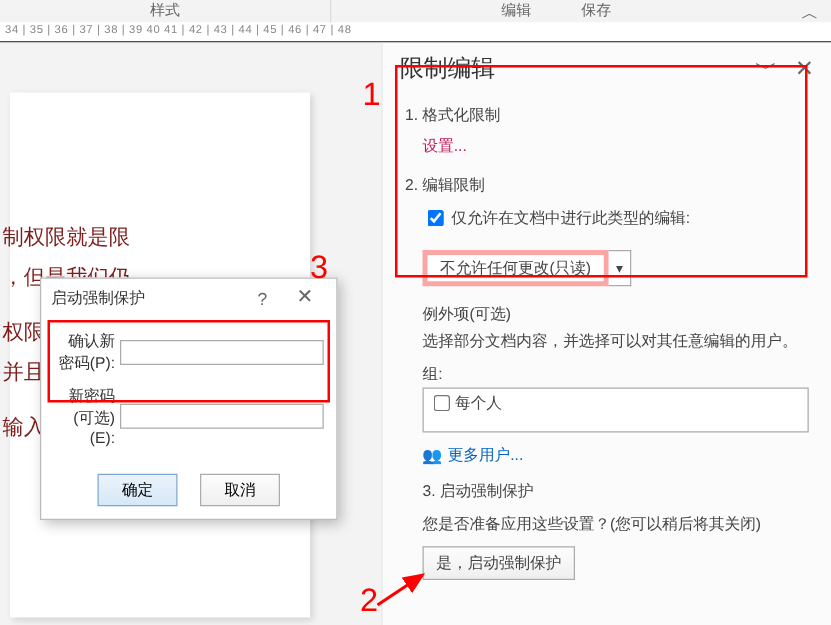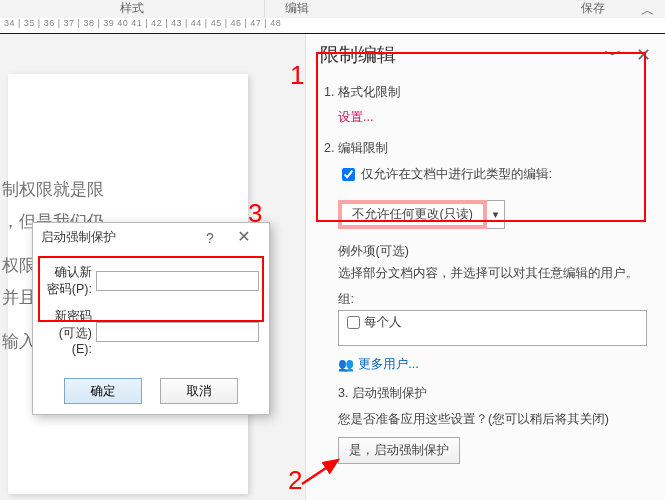--- a/index.html
+++ b/index.html
@@ -1,32 +1,32 @@
 <!DOCTYPE html>
 <html><head>
 <meta charset="utf-8">
 <style>
   * { box-sizing: border-box; font-family: "Microsoft YaHei", "Segoe UI", sans-serif; }
   body { margin: 0; width: 665px; height: 500px; background: #fff; overflow: hidden; position: relative; font-size: 13px; color: #333; }
   
   
   .ribbon { height: 18px; background: #f3f3f3; display: flex; }
   .ribbon-left { width: 265px; text-align: center; color: #666; font-size: 12px; border-right: 1px solid #ddd; }
-  .ribbon-right { flex: 1; display: flex; justify-content: space-between; padding-right: 40px; }
+  .ribbon-right { flex: 1; display: flex; justify-content: center; padding-right: 40px; }
   .ribbon-btn { margin: 0 20px; font-size: 12px; color: #666; }
   .collapse-icon { position: absolute; right: 10px; top: 2px; font-size: 14px; color: #666; }
   
   
   .ruler { height: 16px; background: #fff; border-bottom: 1px solid #0f172a; font-size: 9px; color: #888; white-space: nowrap; padding-left: 4px; letter-spacing: 0.5px; }
   
   
   .main { display: flex; height: 466px; }
   .doc-area { width: 305px; background: #f3f3f3; position: relative; padding-left: 8px; padding-top: 40px; }
   .doc-page { background: #fff; width: 240px; height: 420px; box-shadow: 2px 2px 6px rgba(0,0,0,0.15); position: relative; margin-left: 0; }
-  .doc-text { position: absolute; left: -6px; font-size: 17px; color: #737373; line-height: 1.9; }
+  .doc-text { position: absolute; left: -6px; font-size: 17px; color: #7f1d1d; line-height: 1.9; }
   .dt1 { top: 100px; }
   .dt2 { top: 132px; }
   .dt3 { top: 176px; }
   .dt4 { top: 208px; }
   .dt5 { top: 252px; }
   
   
   .pane { flex: 1; background: #fbfbfb; border-left: 1px solid #e4e4e4; padding: 0; }
   .pane-header { display: flex; align-items: center; padding: 8px 14px 4px 14px; }
   .pane-title { font-size: 19px; color: #333; flex: 1; }
@@ -54,21 +54,21 @@
   .dialog { position: absolute; left: 32px; top: 222px; width: 238px; background: #fff; border: 1px solid #bbb; box-shadow: 3px 3px 10px rgba(0,0,0,0.25); }
   .dialog-titlebar { display: flex; align-items: flex-end; padding: 4px 8px; font-size: 12.5px; }
   .dialog-title { flex: 1; }
   .dialog-help { width: 34px; text-align: center; color: #666; cursor: pointer; font-size: 14px; }
   .dialog-close { width: 34px; text-align: center; color: #666; cursor: pointer; font-size: 16px; }
   .dialog-body { padding: 14px 10px 6px 10px; }
   .dialog-row { display: flex; align-items: center; margin-bottom: 10px; }
   .dialog-row label { width: 100px; text-align: right; font-size: 12.5px; margin-right: 4px; }
   .dialog-row input { flex: 1; border: 1px solid #ababab; height: 20px; font-size: 12px; padding: 0 3px; }
   .dialog-buttons { display: flex; justify-content: center; padding: 6px 0 10px 0; gap: 18px; }
-  .dialog-btn { width: 78px; height: 26px; border: 1px solid #ababab; background: linear-gradient(#fdfdfd,#efefef); font-size: 12.5px; cursor: pointer; }
+  .dialog-btn { width: 64px; height: 26px; border: 1px solid #ababab; background: linear-gradient(#fdfdfd,#efefef); font-size: 12.5px; cursor: pointer; }
   .dialog-btn.primary { background: linear-gradient(#eaf3fb,#d6e8f7); border-color: #7ba7d1; }
   
   
   .anno { position: absolute; font-size: 26px; color: #ff0000; font-weight: normal; pointer-events: none; font-family: Arial; }
   .anno1 { left: 290px; top: 60px; }
   .anno2 { left: 288px; top: 465px; }
   .anno3 { left: 248px; top: 198px; }
   .red-box { position: absolute; border: 2.5px solid #ff0000; pointer-events: none; }
   .rb1 { left: 316px; top: 52px; width: 330px; height: 170px; }
   .rb2 { left: 38px; top: 256px; width: 226px; height: 66px; }

